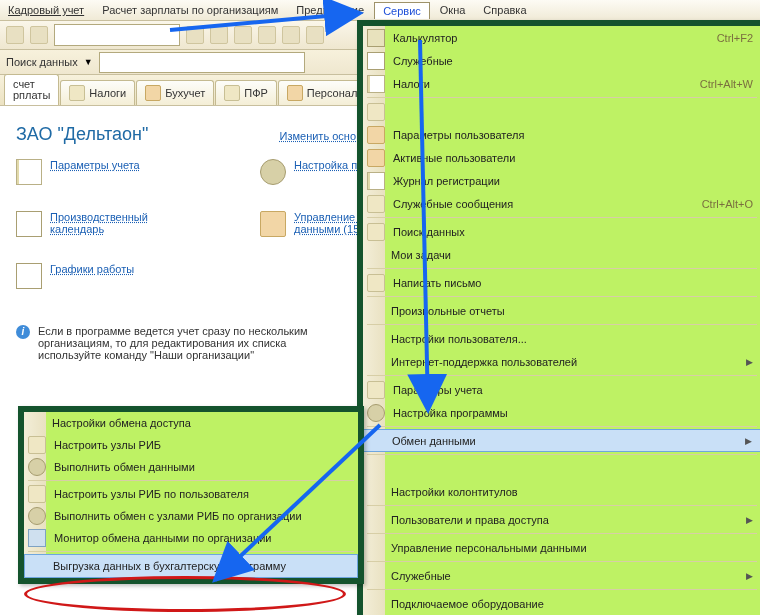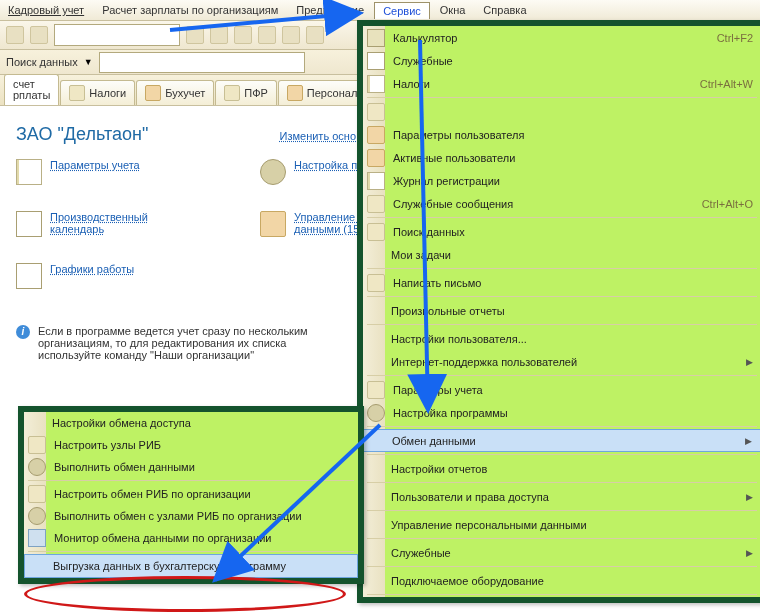--- a/index.html
+++ b/index.html
@@ -228,21 +228,24 @@
       </div>
       <div class="sep"></div>
       <div class="drop-item highlight">
         <span class="ic " style="background: transparent; border: none;"></span>
         <span class="lbl">Обмен данными</span>
         <span class="arrow">▶</span>
       </div>
       <div class="sep"></div>
       <div class="drop-item">
         <span class="ic " style="background: transparent; border: none;"></span>
-        <span class="lbl">Настройки отчетов</span>
+      </div>
+      <div class="drop-item">
+        <span class="ic " style="background: transparent; border: none;"></span>
+        <span class="lbl">Настройки колонтитулов</span>
       </div>
       <div class="sep"></div>
       <div class="drop-item">
         <span class="ic " style="background: transparent; border: none;"></span>
         <span class="lbl">Пользователи и права доступа</span>
         <span class="arrow">▶</span>
       </div>
       <div class="sep"></div>
       <div class="drop-item">
         <span class="ic " style="background: transparent; border: none;"></span>
@@ -274,21 +277,21 @@
         <span class="ic sq"></span>
         <span class="lbl">Настроить узлы РИБ</span>
       </div>
       <div class="drop-item">
         <span class="ic gear"></span>
         <span class="lbl">Выполнить обмен данными</span>
       </div>
       <div class="sep"></div>
       <div class="drop-item">
         <span class="ic sq"></span>
-        <span class="lbl">Настроить обмен РИБ по организации</span>
+        <span class="lbl">Настроить узлы РИБ по пользователя</span>
       </div>
       <div class="drop-item">
         <span class="ic gear"></span>
         <span class="lbl">Выполнить обмен с узлами РИБ по организации</span>
       </div>
       <div class="drop-item">
         <span class="ic monitor"></span>
         <span class="lbl">Монитор обмена данными по организации</span>
       </div>
       <div class="sep"></div>

